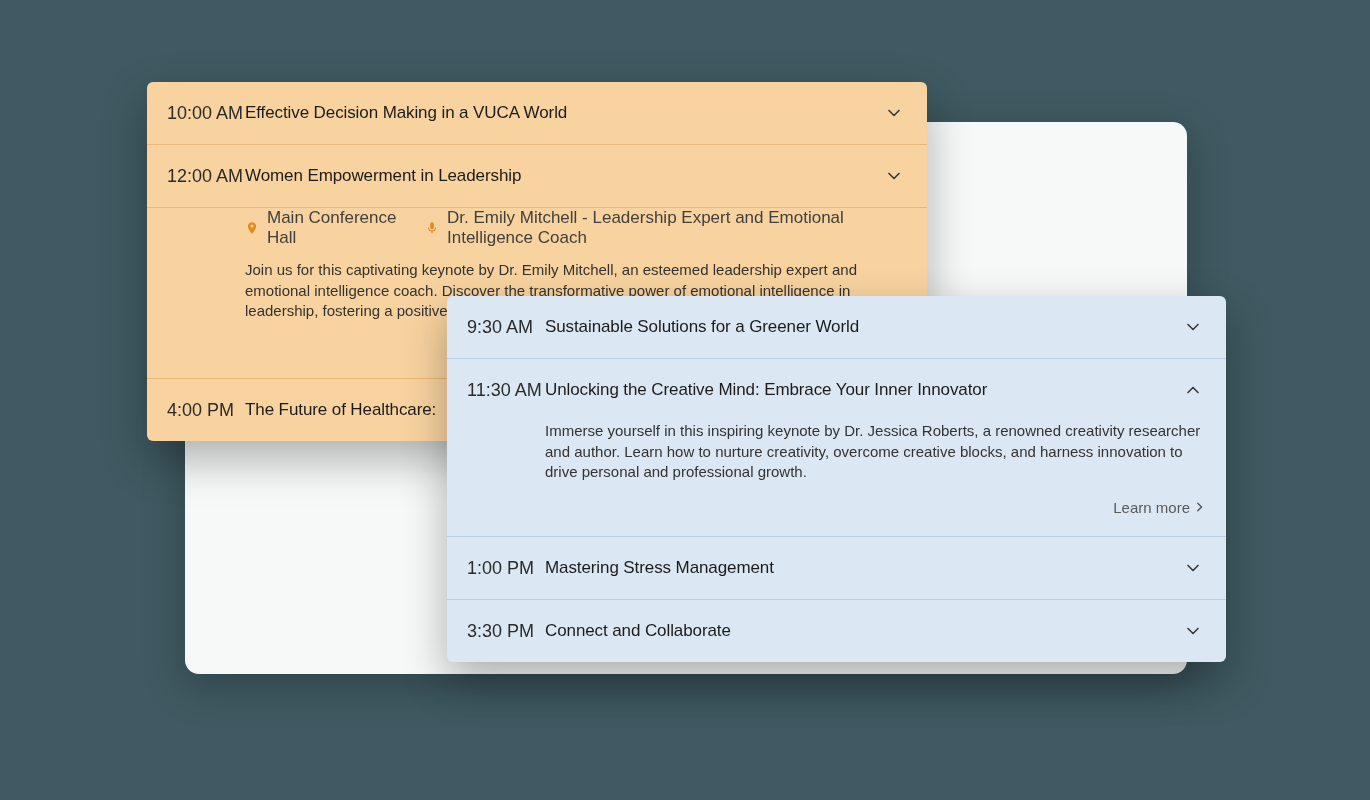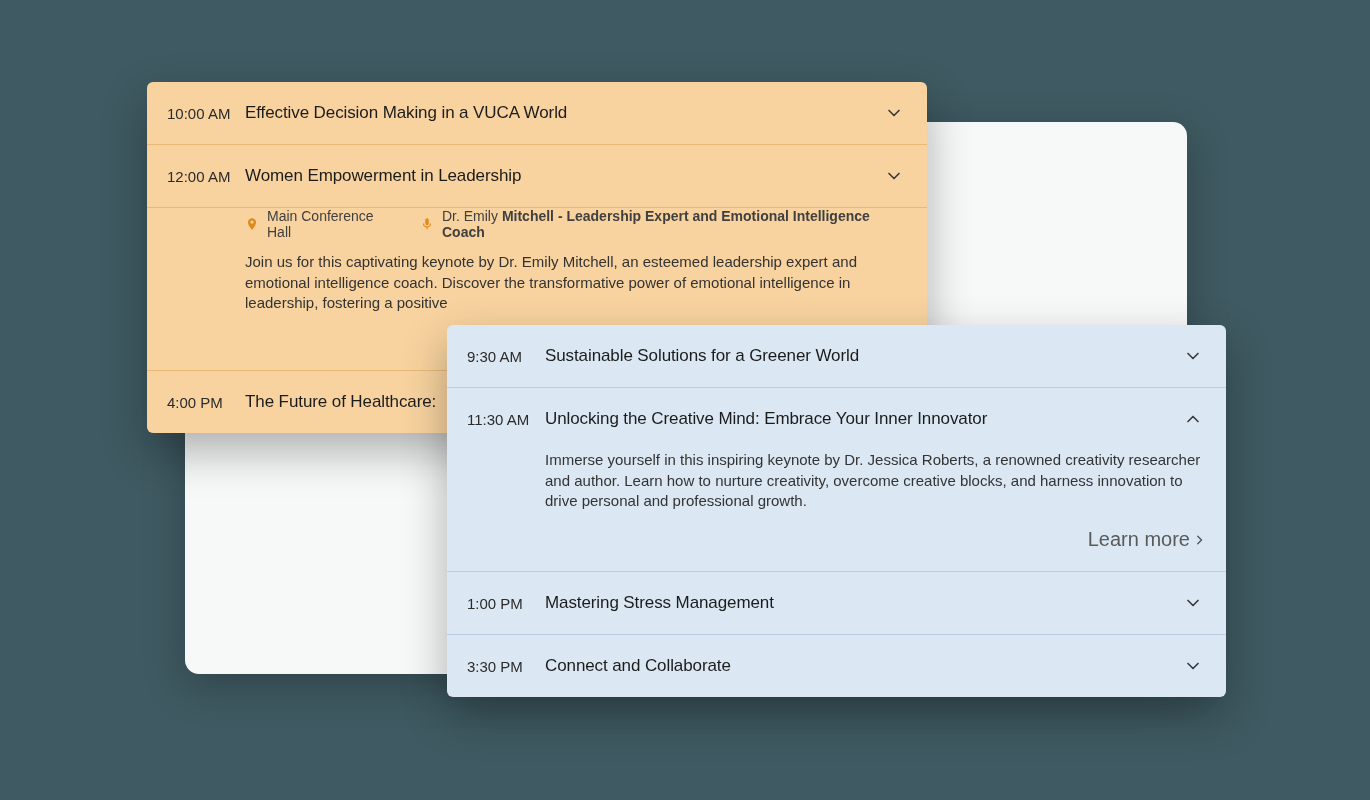--- a/index.html
+++ b/index.html
@@ -27,41 +27,41 @@
     box-shadow: 0 18px 45px rgba(0,0,0,0.30);
     overflow: hidden;
   }
   .panel.orange {
     top: 82px;
     left: 147px;
     width: 780px;
     background: #f8d39f;
   }
   .panel.blue {
-    top: 325px;
+    top: 296px;
     left: 447px;
     width: 779px;
     background: #dbe8f4;
   }
   .row {
     border-top: 1px solid rgba(0,0,0,0.08);
   }
   .panel.orange .row { border-top-color: #e9b978; }
   .panel.blue   .row { border-top-color: #b9cee2; }
   .row:first-child { border-top: none; }
 
   .row-head {
     display: flex;
     align-items: center;
     padding: 20px 22px 20px 20px;
     cursor: pointer;
   }
   .time {
     flex: 0 0 78px;
-    font-size: 15px;
+    font-size: 18px;
     font-weight: 500;
     color: #2b2b2b;
   }
   .title {
     flex: 1 1 auto;
     font-size: 17px;
     font-weight: 400;
     color: #1c1c1c;
     letter-spacing: -0.1px;
   }
@@ -75,42 +75,42 @@
   }
   .chev svg { width: 20px; height: 20px; stroke: #3a3a3a; stroke-width: 2; fill: none; stroke-linecap: round; stroke-linejoin: round; }
 
   .details {
     padding: 0 22px 20px 98px;
   }
   .meta {
     display: flex;
     gap: 22px;
     align-items: center;
-    font-size: 14px;
+    font-size: 17px;
     margin-bottom: 12px;
   }
   .meta-item { display: flex; align-items: center; gap: 8px; }
   .panel.orange .meta-icon { color: #e08a1e; }
   .panel.blue   .meta-icon { color: #4b6b8a; }
   .meta-text  { color: #404040; }
-  .meta-text b { font-weight: 700; }
+  .meta-text b { font-weight: 400; }
   .desc {
     font-size: 15px;
     line-height: 1.38;
     color: #333;
   }
   .panel.orange .details { padding-bottom: 56px; }
 
   .learn-more {
     display: flex;
     justify-content: flex-end;
     align-items: center;
     gap: 6px;
     padding: 16px 22px 20px 0;
-    font-size: 20px;
+    font-size: 15px;
     font-weight: 500;
     color: #5a5a5a;
     cursor: pointer;
   }
   .learn-more svg { width: 8px; height: 12px; stroke: #5a5a5a; stroke-width: 2; fill: none; stroke-linecap: round; stroke-linejoin: round; }
 
   .icon-svg { width: 14px; height: 14px; display: block; }
 </style>
 </head>
 <body>

